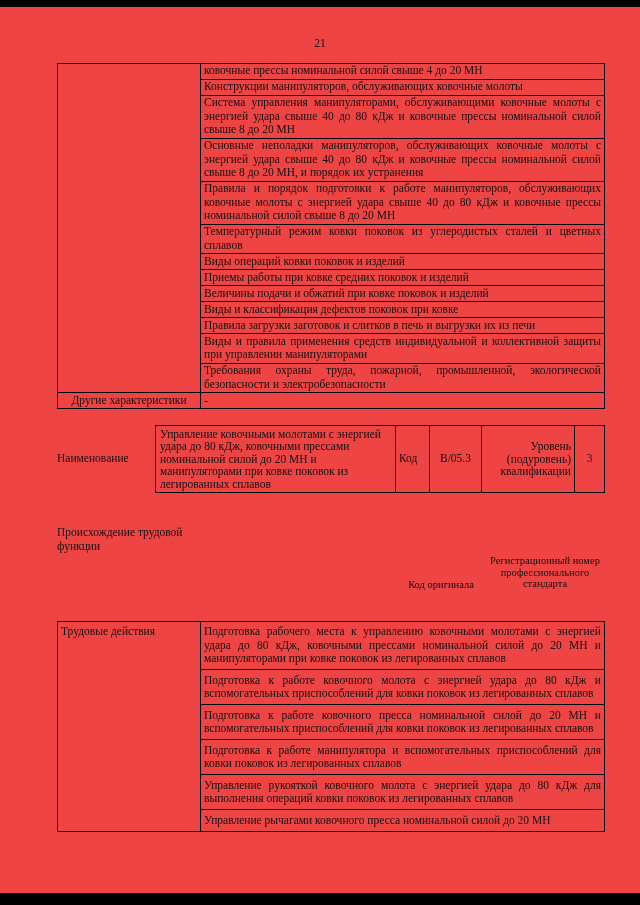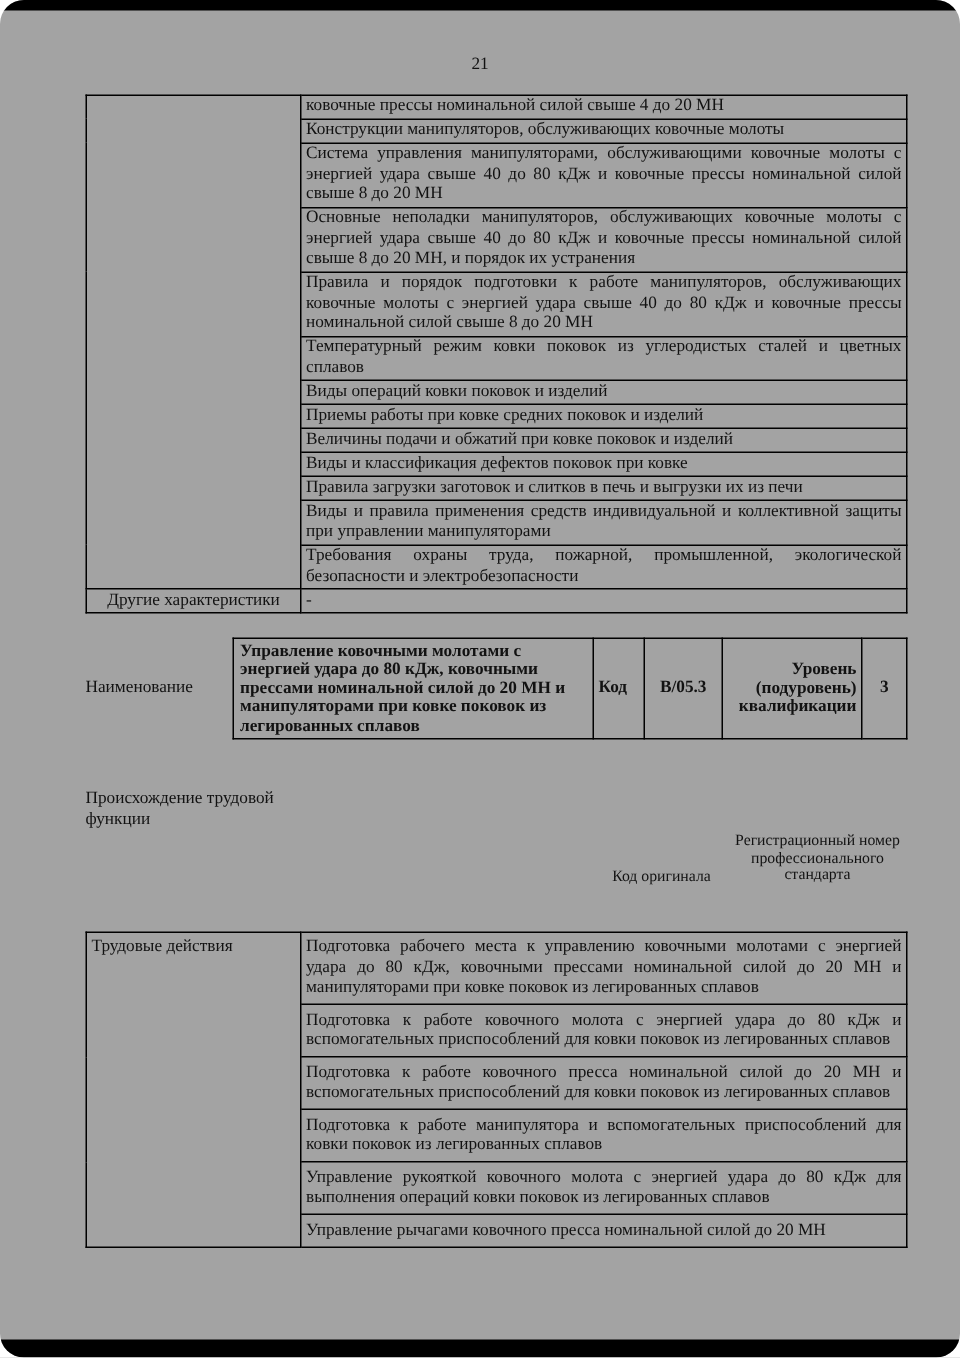--- a/index.html
+++ b/index.html
@@ -2,45 +2,44 @@
 <html><head>
 <meta charset="utf-8">
 <style>
   * { margin: 0; padding: 0; box-sizing: border-box; }
   html, body { background: #ffffff; }
   .page {
     position: relative;
     width: 640px;
     height: 905px;
     margin: 0 auto;
-    background: #a3a3a3;
+    background: #ef4444;
     color: #121212;
     font-family: "Liberation Serif", serif;
     font-size: 11.5px;
     line-height: 13.5px;
     overflow: hidden;
-    border-radius: 16px;
   }
   .bar { position: absolute; left: 0; width: 640px; background: #000; }
   .bar-top { top: 0; height: 7px; }
   .bar-bottom { bottom: 0; height: 12px; }
   .pagenum { padding-top: 37px; text-align: center; }
   .content { margin-left: 57px; width: 548px; }
 
   table { border-collapse: collapse; table-layout: fixed; width: 100%; }
   td { border: 1px solid #000; padding: 0.5px 3px 1px 3px; vertical-align: top; text-align: justify; }
 
   .t1 { margin-top: 12px; }
   .t1 .leftcol { width: 143px; text-align: center; }
 
   .heading { margin-top: 24px; font-weight: bold; font-size: 12px; }
 
   .fh { margin-top: 16px; display: flex; }
   .fh-label { width: 98px; display: flex; align-items: center; }
-  .fh-table { width: 450px; font-weight: bold; }
+  .fh-table { width: 450px; }
   .fh-name  { width: 240px; text-align: left; line-height: 12.4px; padding: 2px 4px; }
   .fh-codelabel { width: 34px; text-align: left; vertical-align: middle; margin-left: 44px; }
   .fh-code  { width: 52px; text-align: center; vertical-align: middle; }
   .fh-levellabel { width: 93px; text-align: right; vertical-align: middle; line-height: 12.4px; }
   .fh-level { text-align: center; vertical-align: middle; }
 
   .or { margin-top: 32px; display: flex; }
   .or-label { width: 143px; padding-top: 1px; padding-right: 14px; }
   .or-table { width: 405px; }
   .or-table td { height: 30px; }

